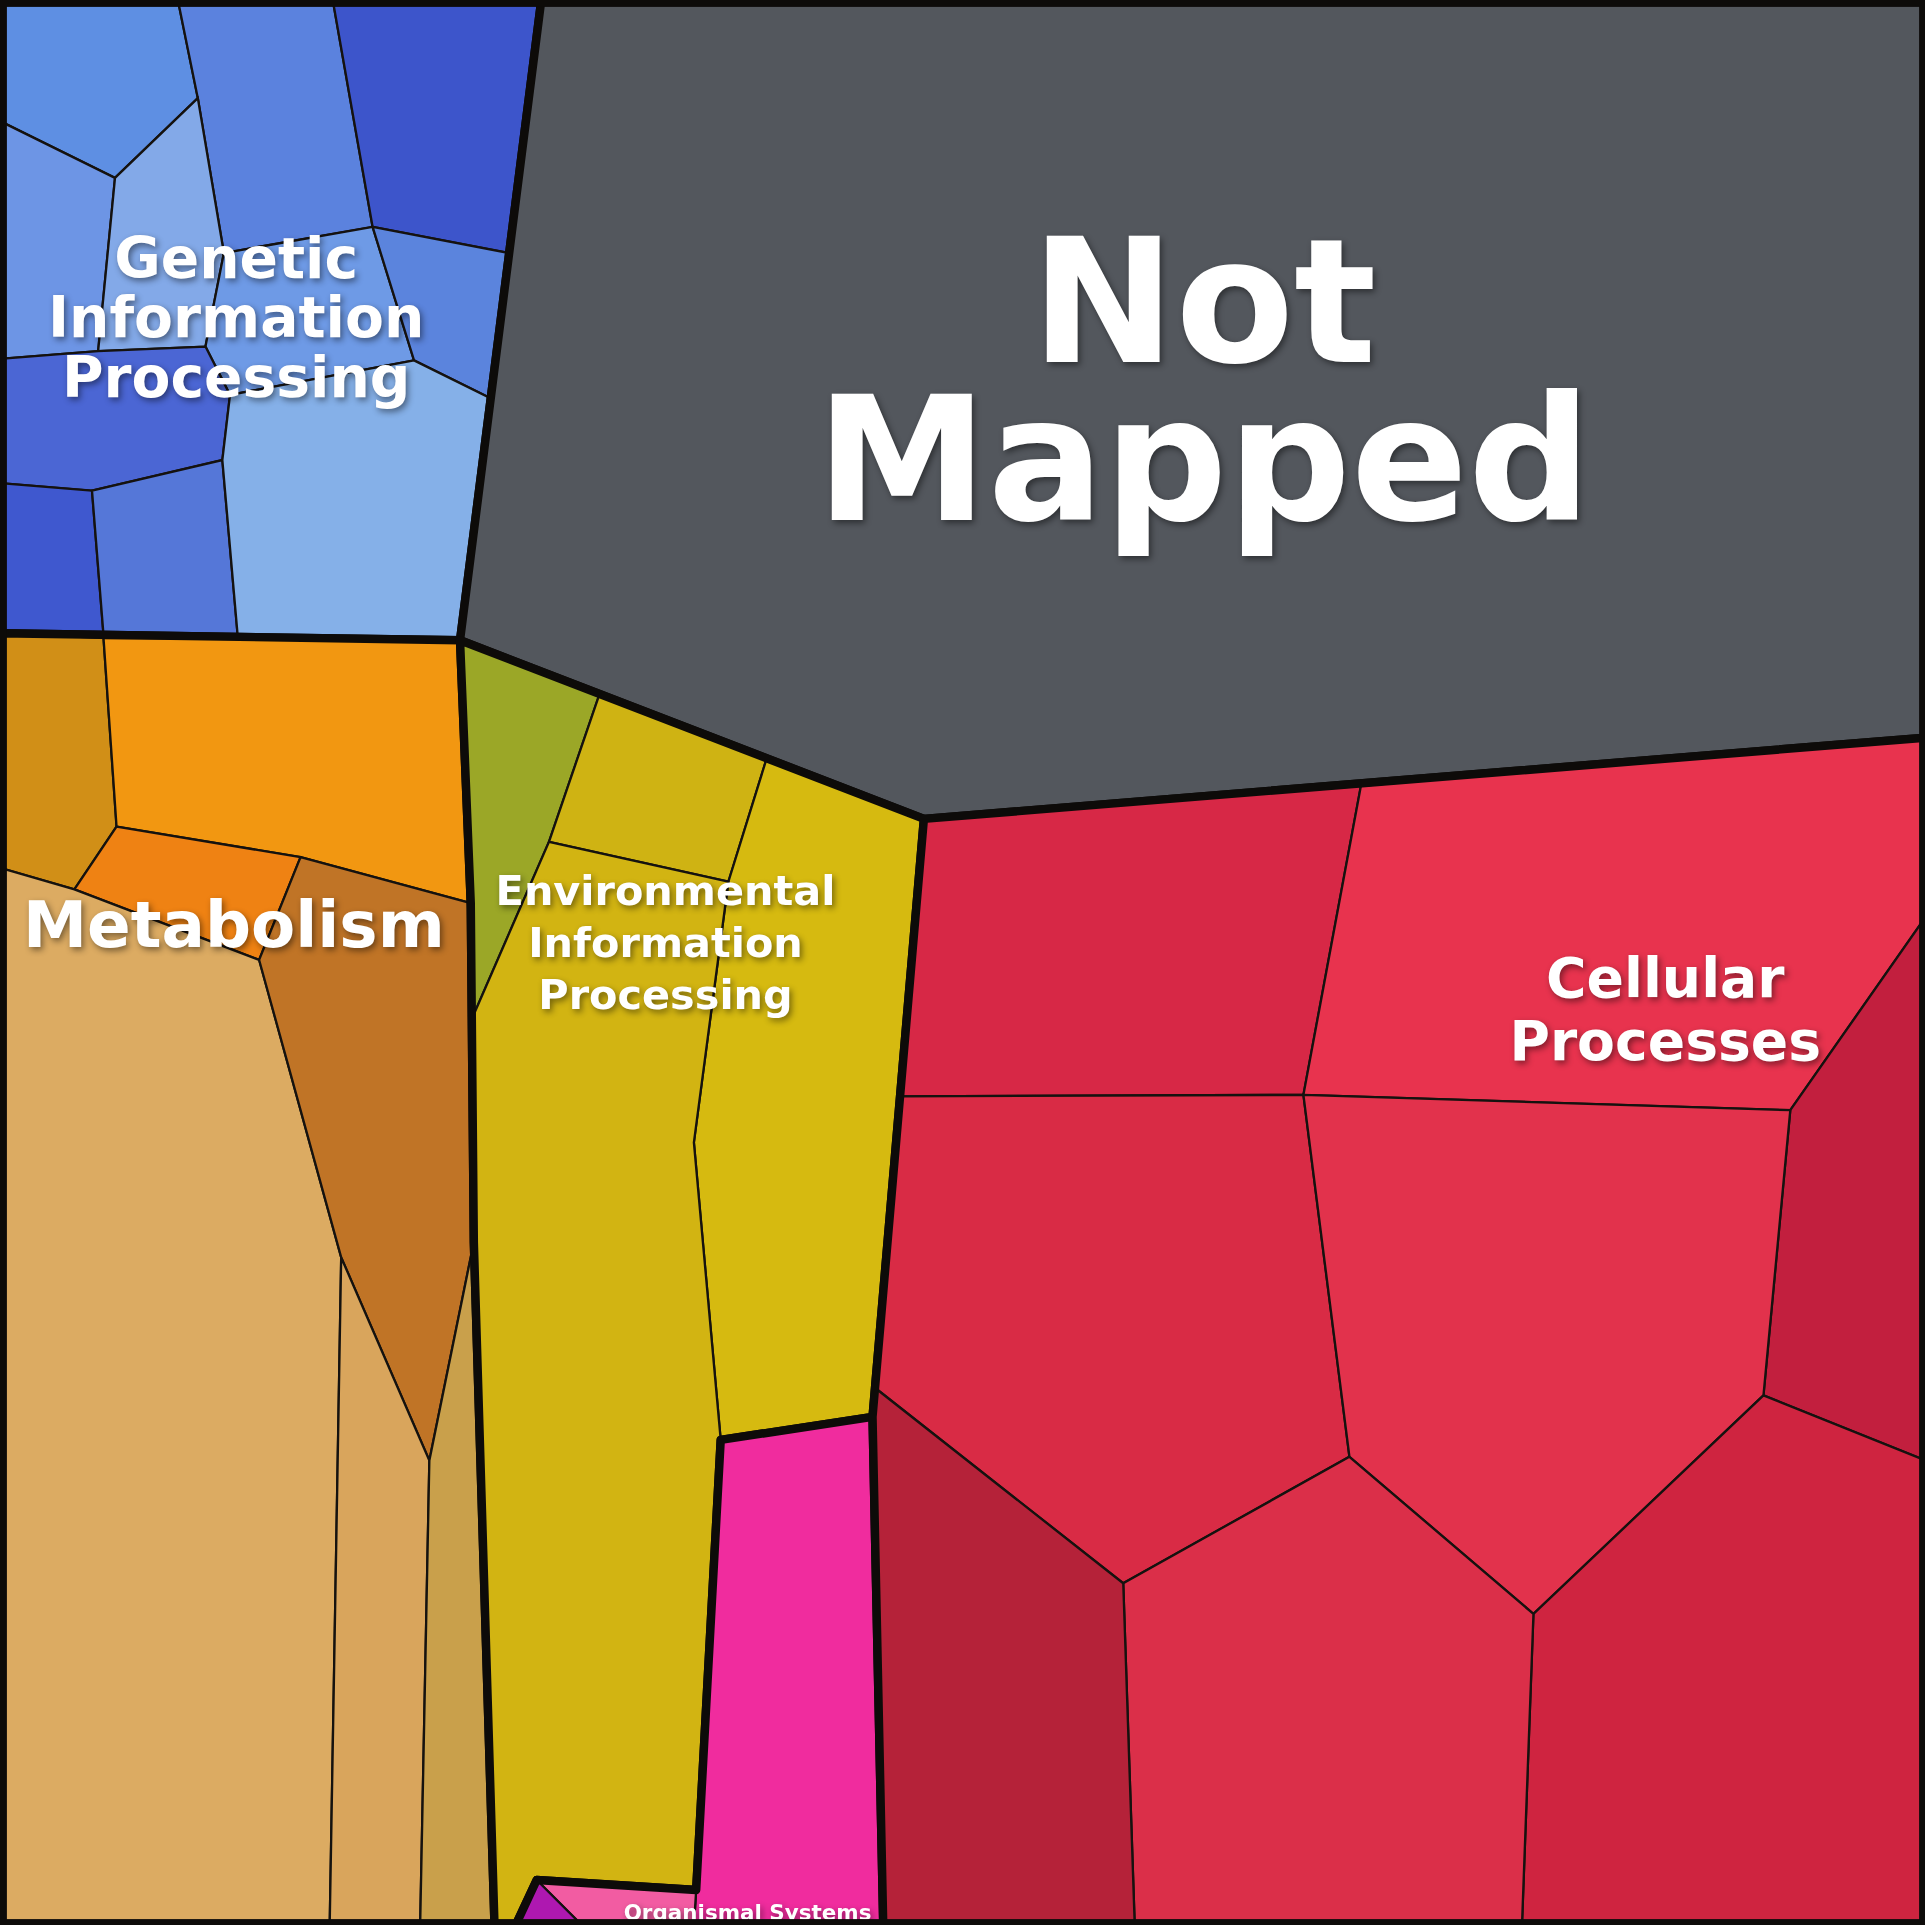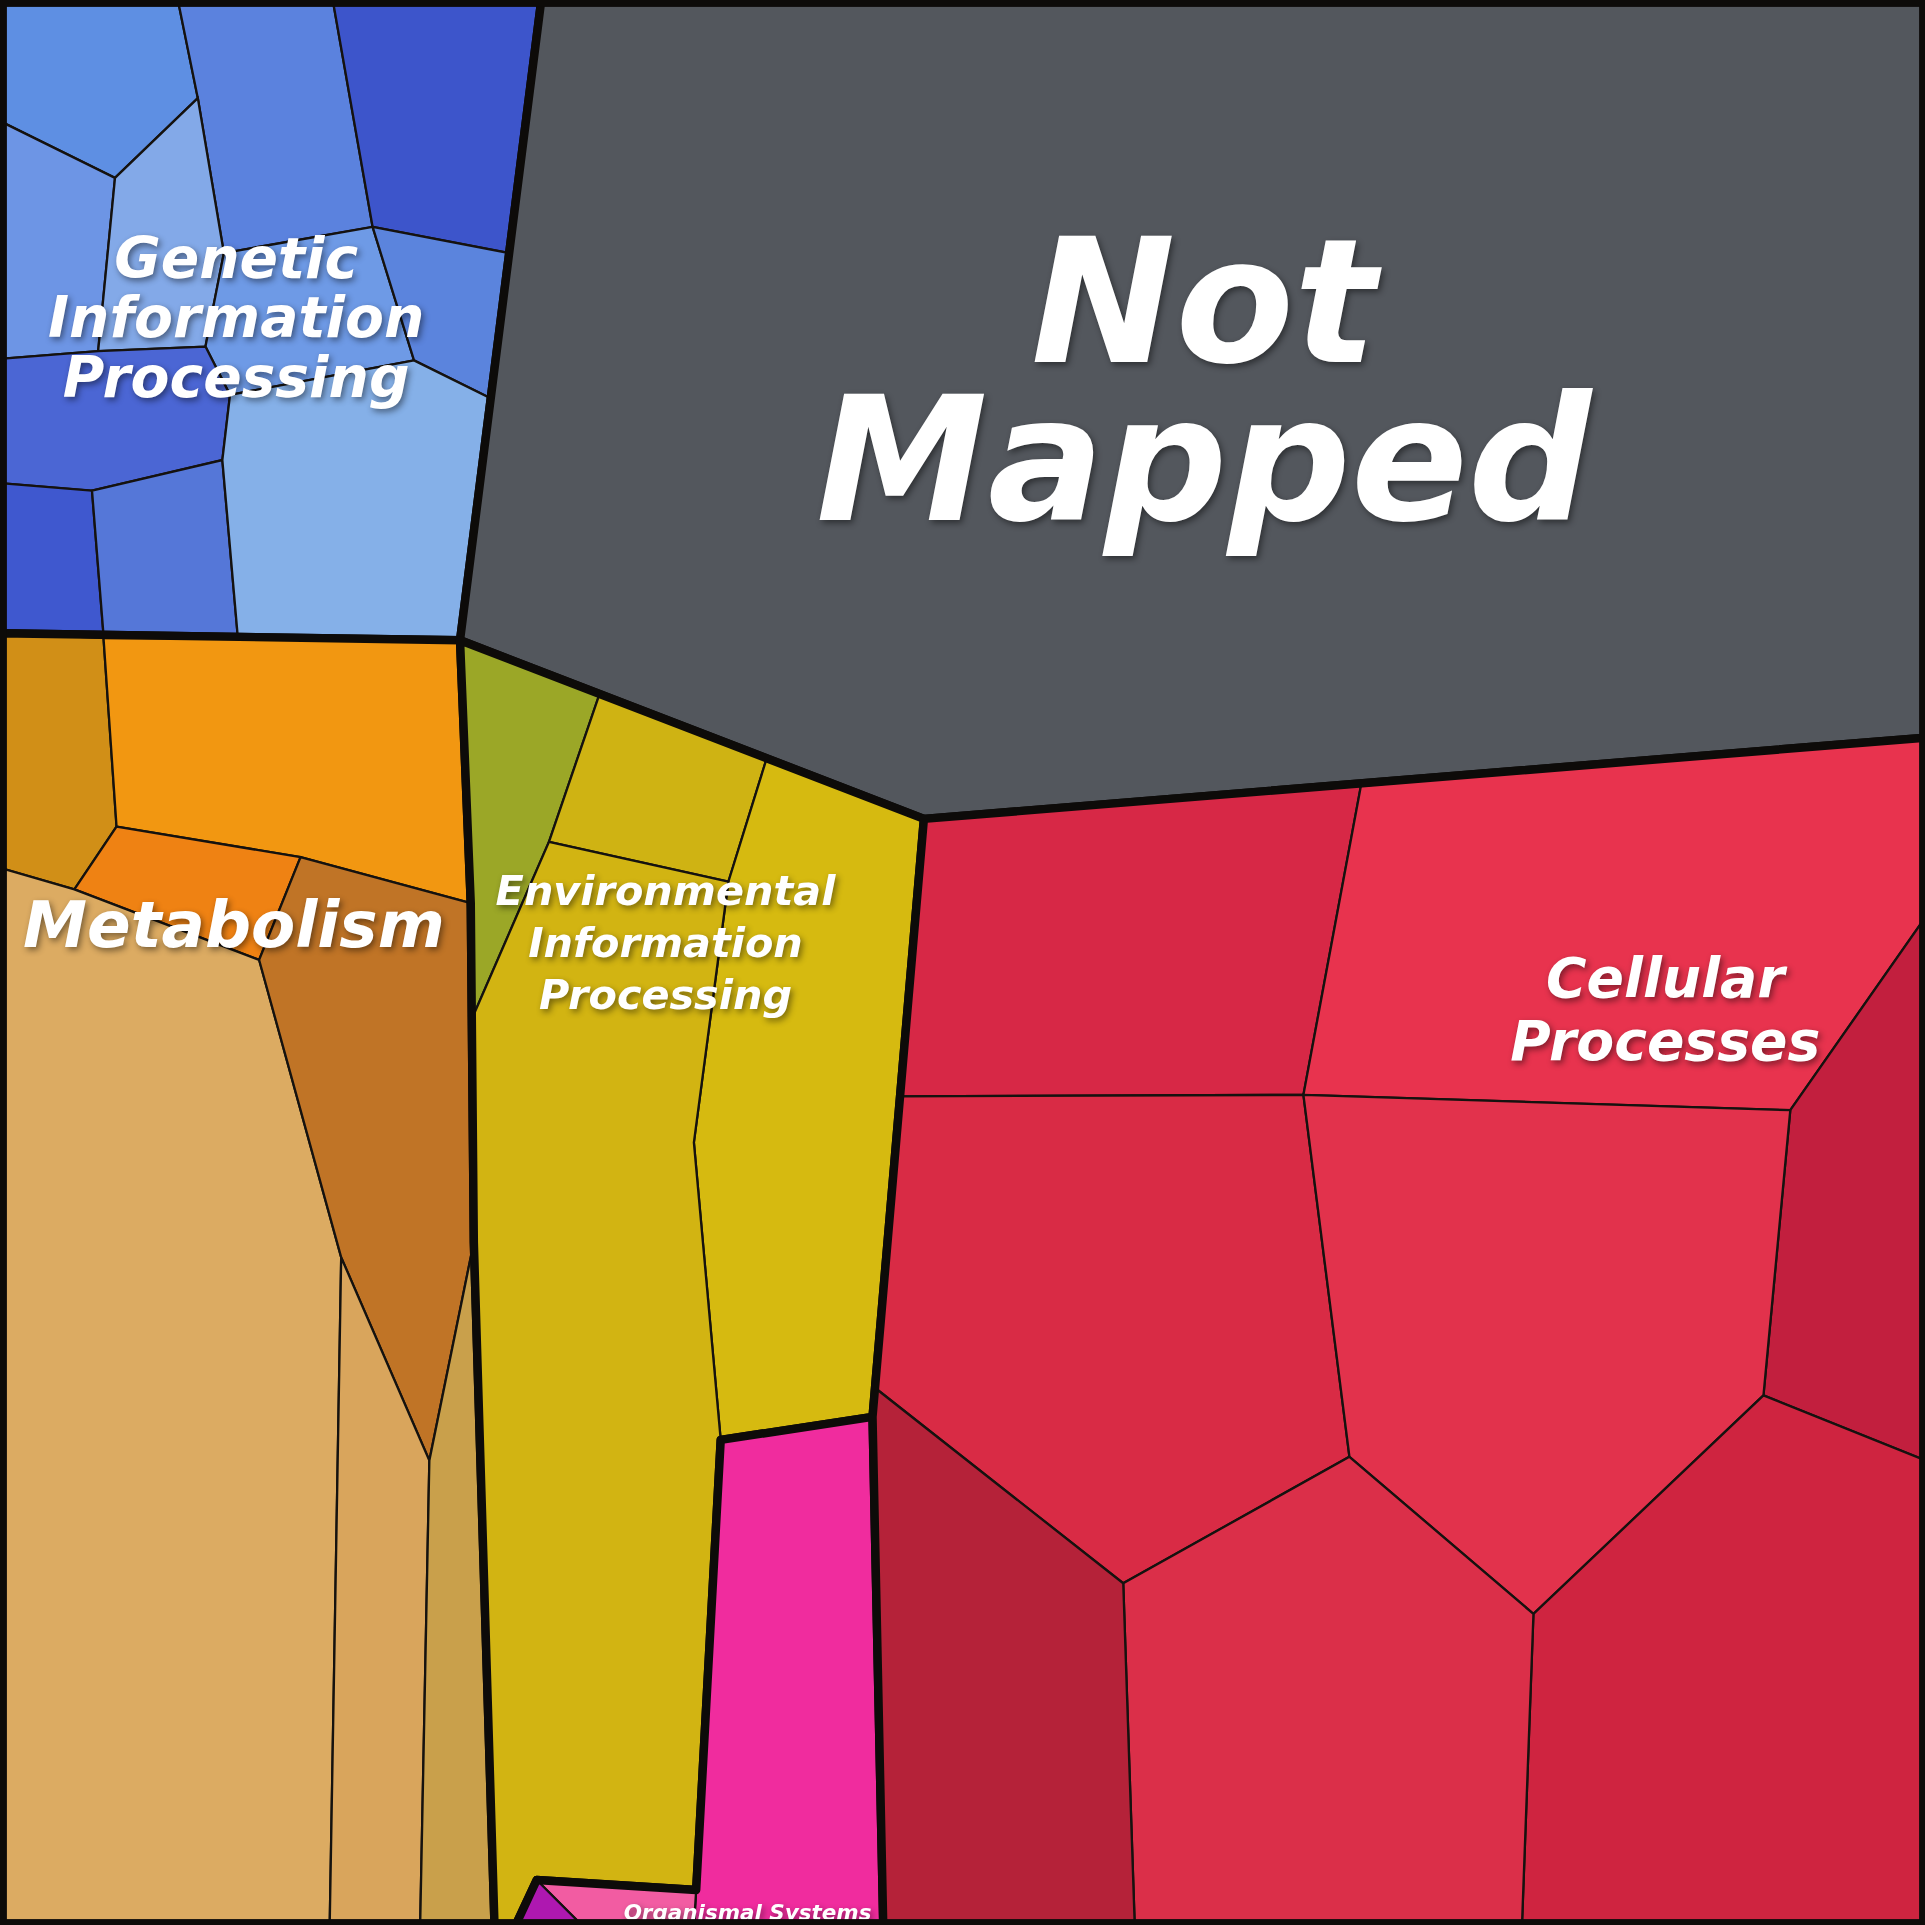--- a/index.html
+++ b/index.html
@@ -1,16 +1,16 @@
 <!DOCTYPE html>
 <html style="font-size:12.3px"><head>
 <meta charset="utf-8">
 <style>
   html,body{margin:0;padding:0;background:#ffffff;}
-  #stage{width:1862px;height:1926px;position:relative;background:#0d0b09;font-style:italic;}
+  #stage{width:1862px;height:1926px;position:relative;background:#0d0b09;}
   svg{display:block;}
   .cell{stroke:#15120f;stroke-width:3;}
   .outline{fill:none;stroke:#0d0b09;stroke-width:11;stroke-linejoin:round;}
   .frame{fill:none;stroke:#0d0b09;stroke-width:18;}
   .lbl{fill:#ffffff;font-family:"DejaVu Sans","Liberation Sans",sans-serif;font-weight:bold;text-anchor:middle;filter:drop-shadow(3px 4px 4px rgba(0,0,0,0.45));}
   .lbl-xl{font-size:225px;}
   .lbl-lg{font-size:84px;}
   .lbl-md{font-size:74px;}
   .lbl-cp{font-size:72px;}
   .lbl-sm{font-size:54px;}

